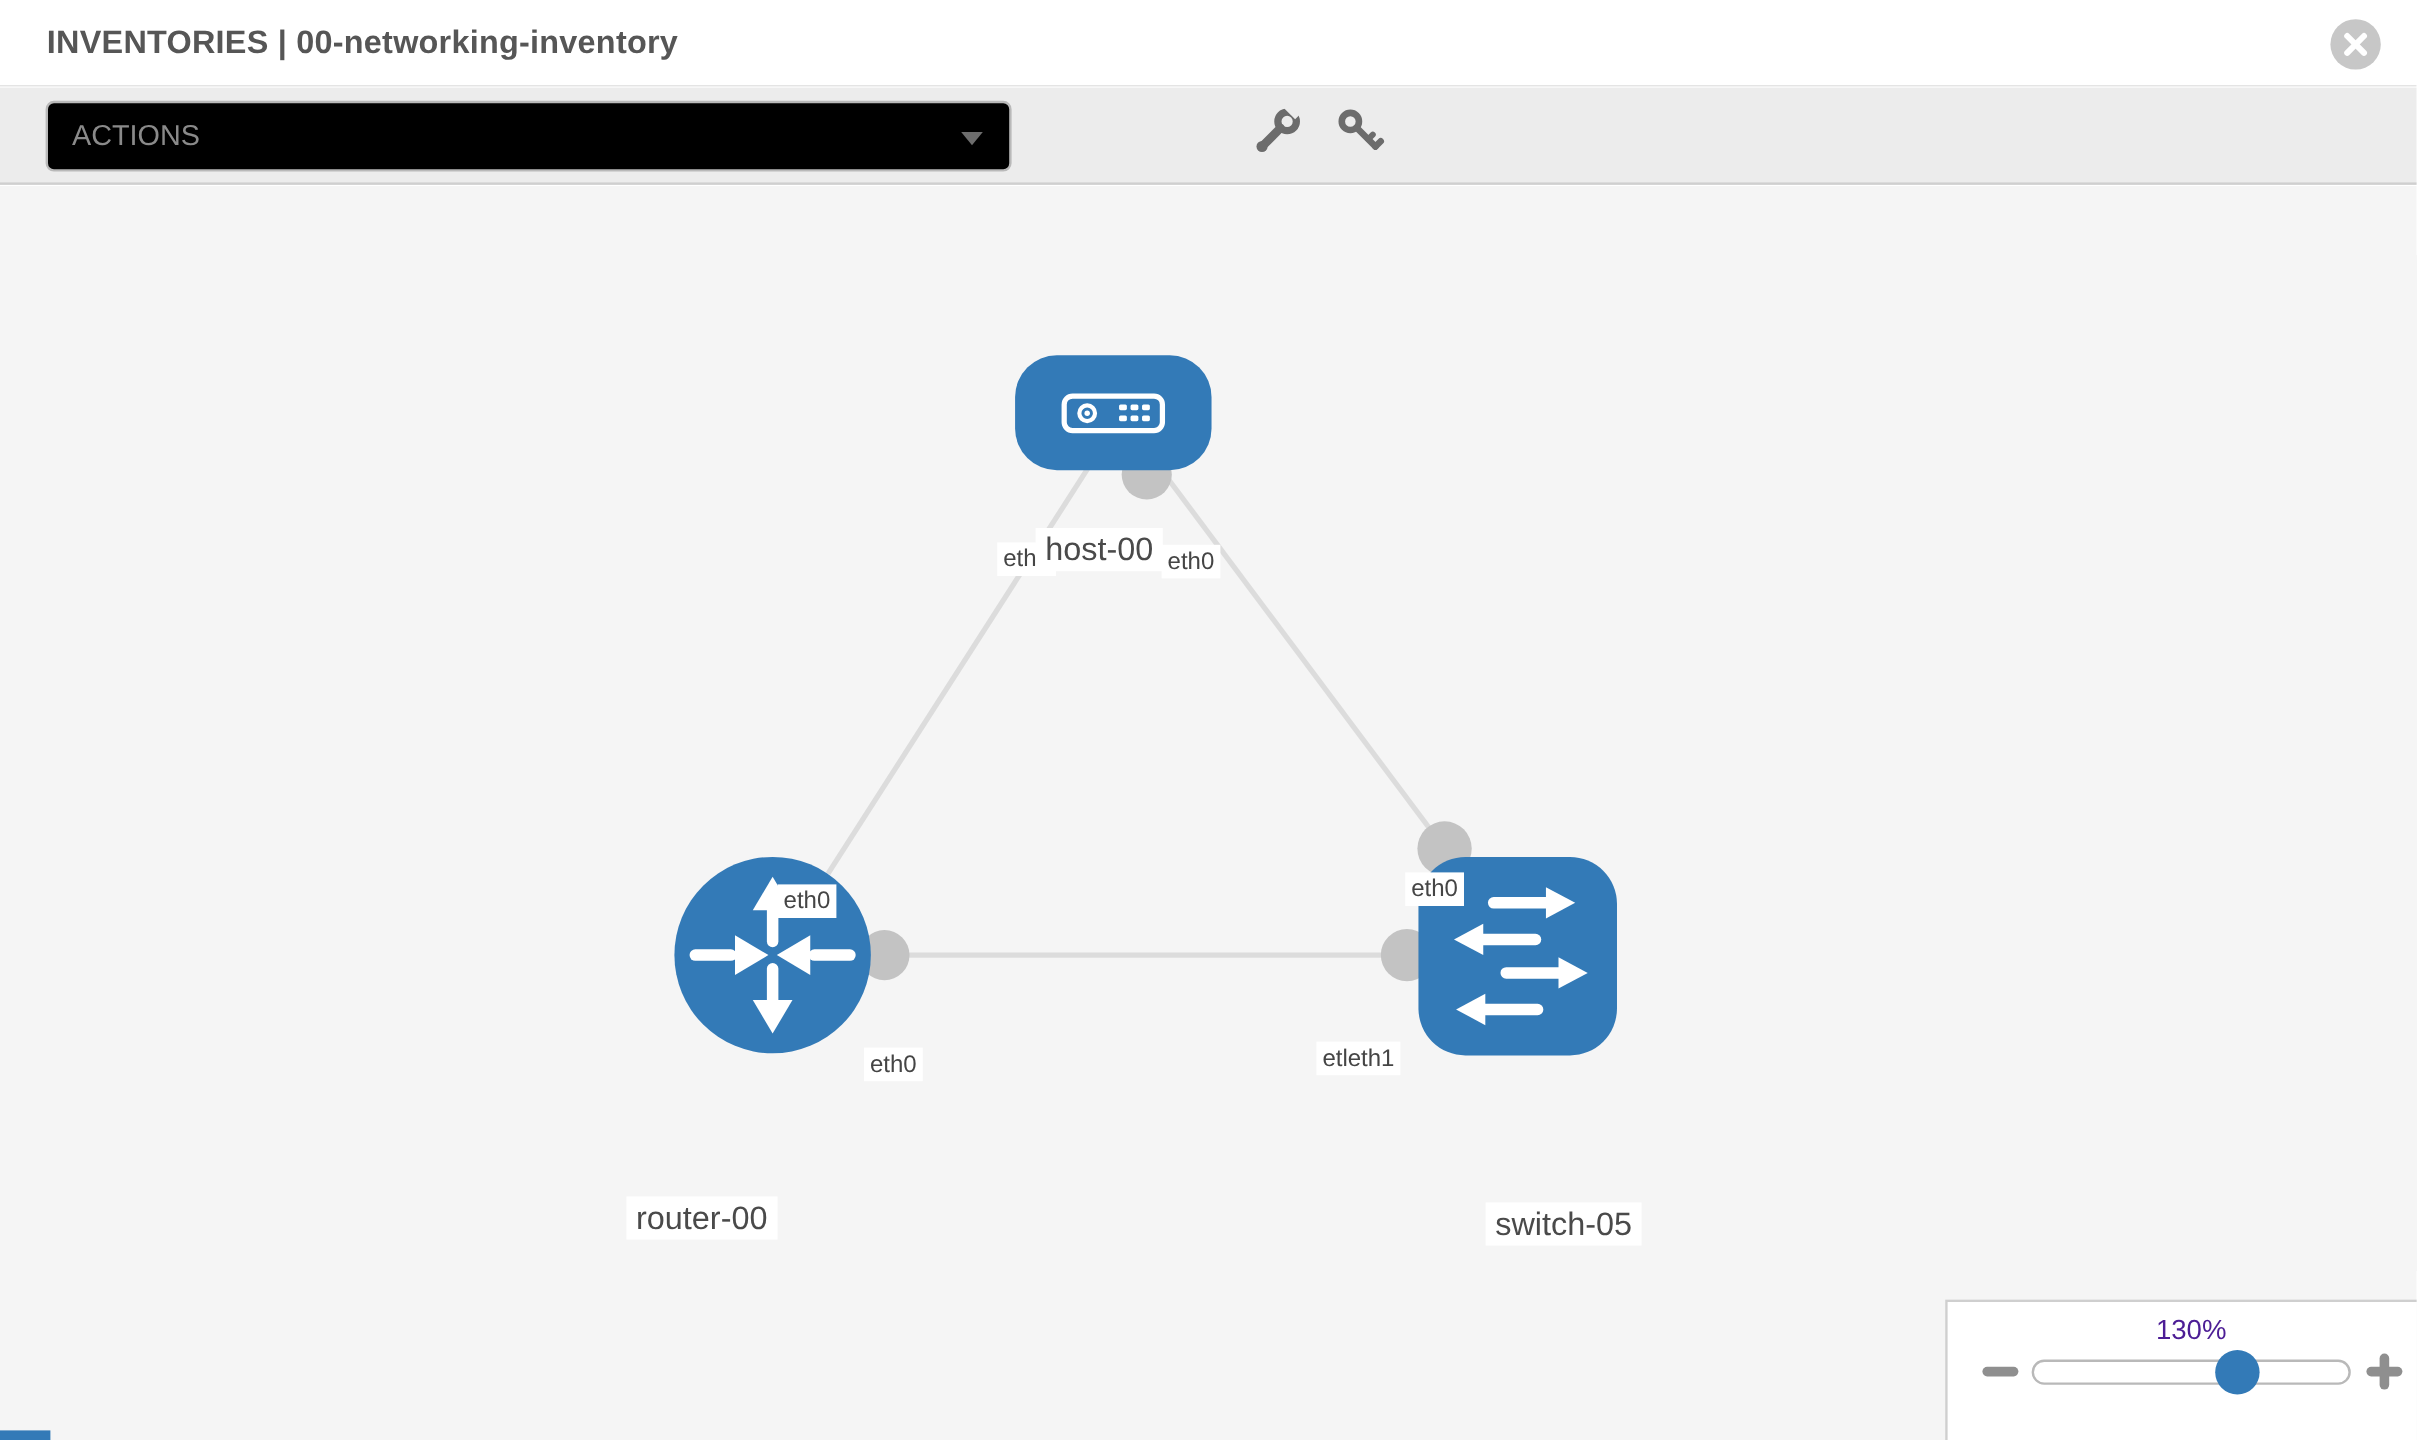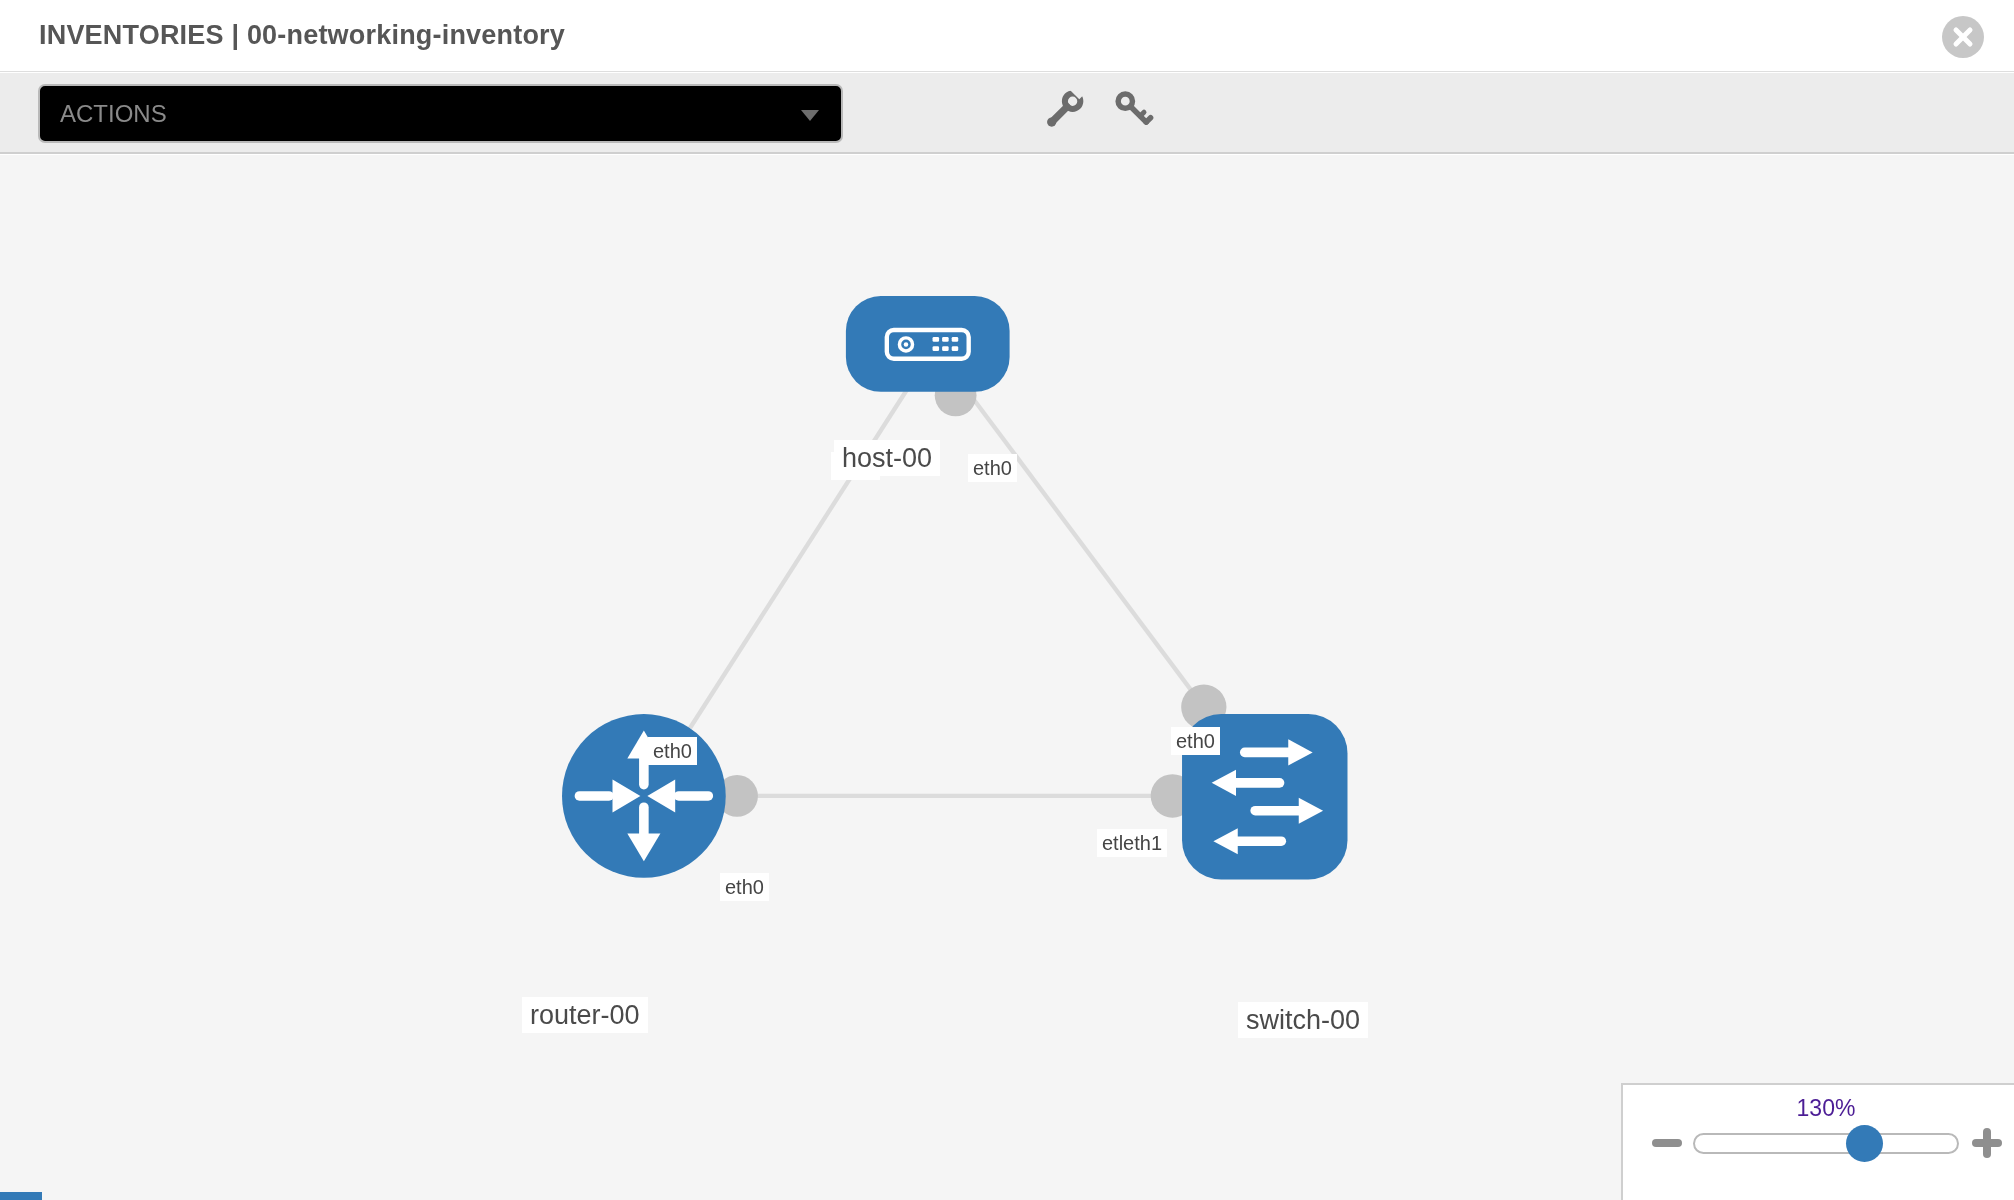--- a/index.html
+++ b/index.html
@@ -35,29 +35,29 @@
   
   .canvas { position:absolute; left:0; top:155px; width:2014px; height:1045px; background:#f5f5f5; }
   .topo-svg { position:absolute; left:0; top:0; }
 
   
   .iflbl { position:absolute; background:#fff; color:#454545; font-size:20px;
            padding:3px 5px; line-height:22px; white-space:nowrap; }
   .nodelbl { position:absolute; background:#fff; color:#4a4a4a; font-size:27px;
              padding:3px 8px; line-height:30px; white-space:nowrap; }
   
-  .lbl-host        { left:834px;  top:285px; }
+  .lbl-host        { left:863px;  top:285px; }
   .lbl-router      { left:522px;  top:842px; }
   .lbl-switch      { left:1238px; top:847px; }
   .lbl-host-left   { left:831px;  top:297px; }
   .lbl-host-right  { left:968px;  top:299px; }
   .lbl-link-hr     { left:648px;  top:582px; }
   .lbl-link-hs     { left:1171px; top:572px; }
   .lbl-router-r    { left:720px;  top:718px; }
-  .lbl-switch-l    { left:1097px; top:674px; }
+  .lbl-switch-l    { left:1097px; top:713px; }
 
   
   .zoom-panel { position:absolute; left:1621px; top:928px; width:400px; height:140px;
                 background:#fff; border:2px solid #cfcfcf; }
   .zoom-value { position:absolute; left:70px; top:10px; width:266px; text-align:center;
                 font-size:23px; color:#4c1d95; }
   .zoom-minus { position:absolute; left:29px; top:54px; width:30px; height:8px; border-radius:4px;
                 background:#8f8f8f; cursor:pointer; }
   .zoom-track { position:absolute; left:70px; top:48px; width:266px; height:21px; background:#fff;
                 border:2px solid #b9b9b9; border-radius:11px; cursor:pointer; }
@@ -170,21 +170,21 @@
 
     <span class="iflbl lbl-host-left">eth0</span>
     <span class="iflbl lbl-host-right">eth0</span>
     <span class="iflbl lbl-link-hr">eth0</span>
     <span class="iflbl lbl-link-hs">eth0</span>
     <span class="iflbl lbl-router-r">eth0</span>
     <span class="iflbl lbl-switch-l">etleth1</span>
 
     <span class="nodelbl lbl-host">host-00</span>
     <span class="nodelbl lbl-router">router-00</span>
-    <span class="nodelbl lbl-switch">switch-00</span>
+    <span class="nodelbl lbl-switch">switch-05</span>
 
     <div class="zoom-panel">
       <div class="zoom-value">130%</div>
       <div class="zoom-minus"></div>
       <div class="zoom-track"></div>
       <div class="zoom-handle"></div>
       <div class="zoom-plus">
         <span class="h"></span>
         <span class="v"></span>
       </div>

